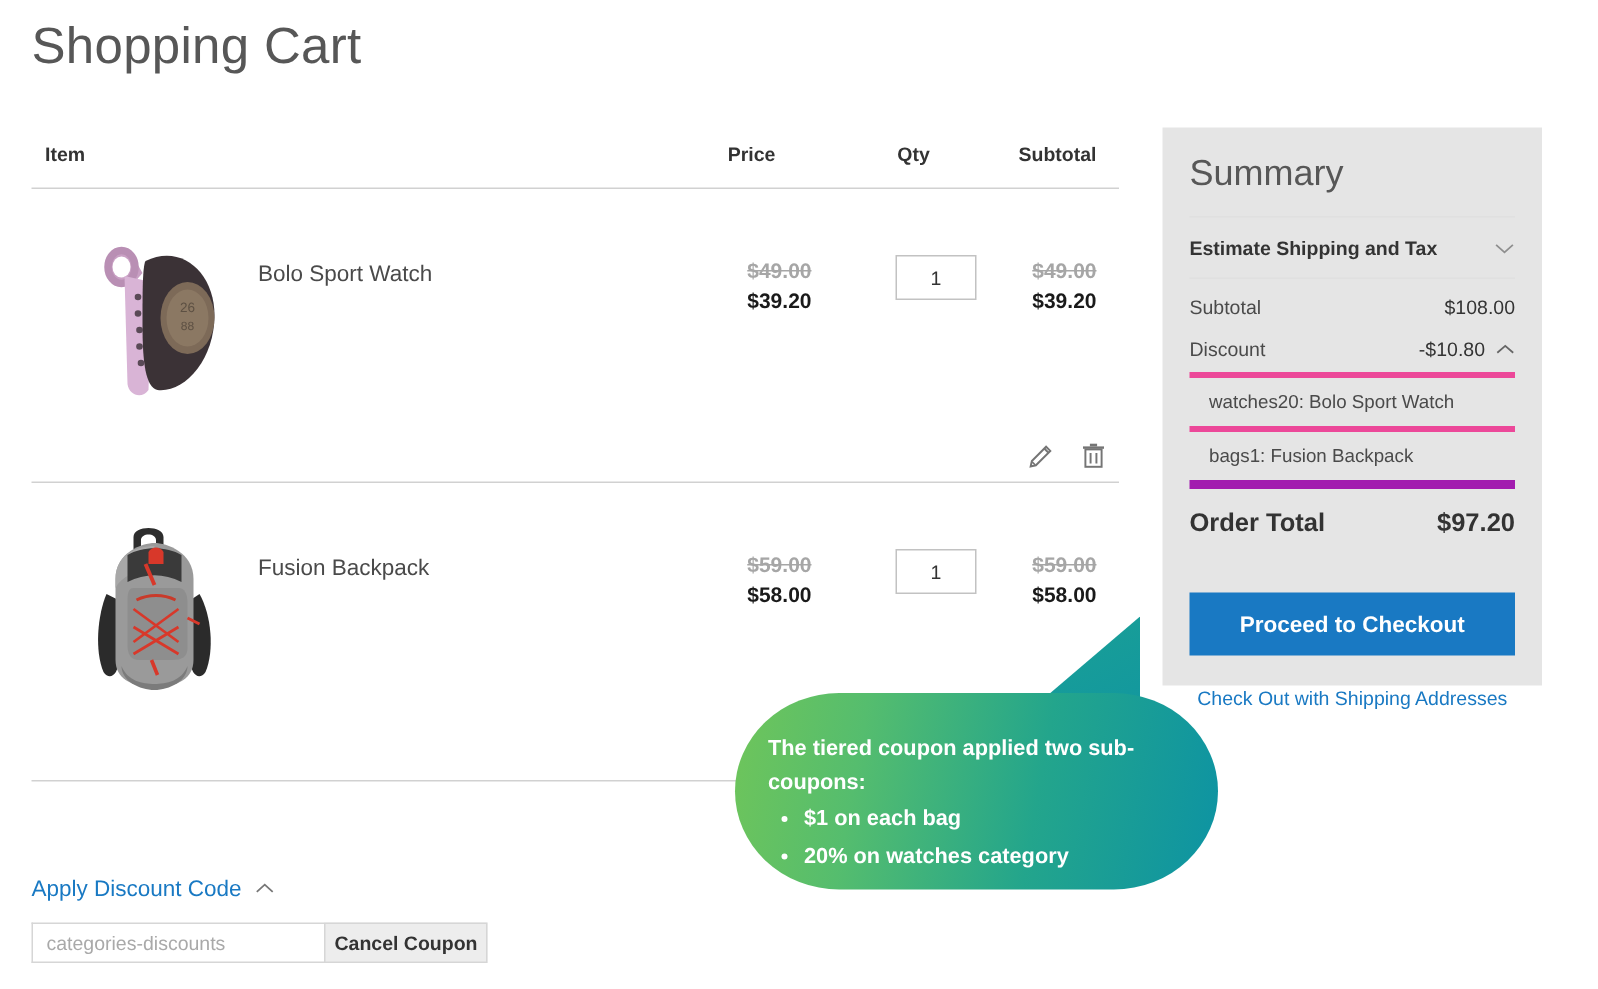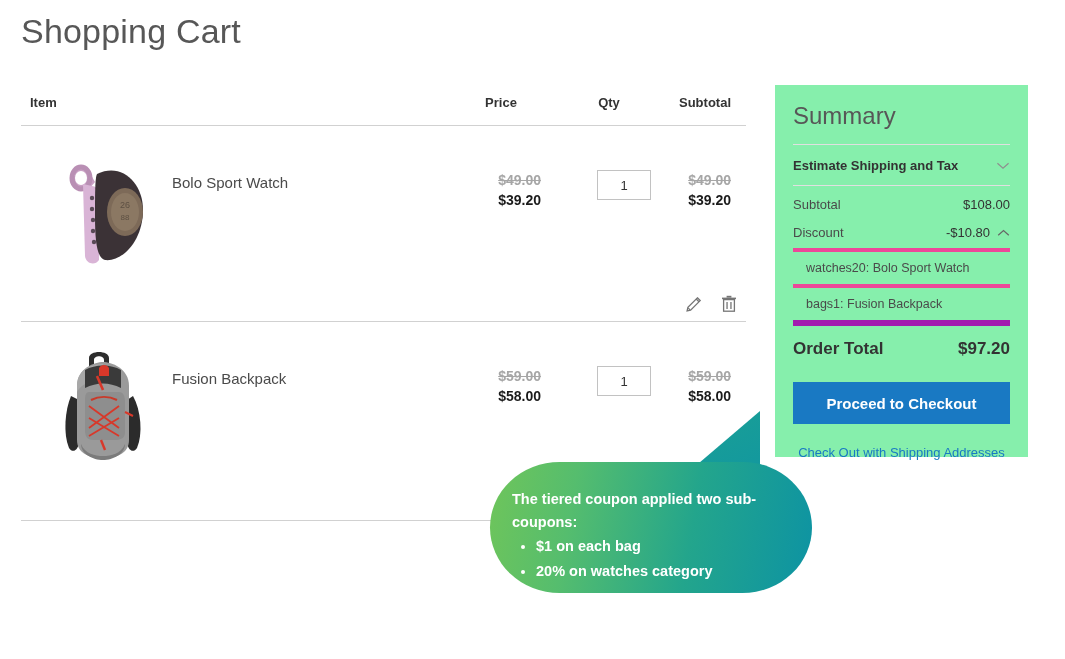--- a/index.html
+++ b/index.html
@@ -163,21 +163,21 @@
     cursor: pointer;
     font-family: "Liberation Sans", sans-serif;
     white-space: nowrap;
   }
 
   
   .summary {
     position: absolute;
     left: 775px; top: 85px;
     width: 253px;
-    background: #86efac;
+    background: #e5e5e5;
     padding: 0 18px;
     height: 372px;
   }
   .summary-title {
     font-size: 24px;
     font-weight: 300;
     color: #575757;
     padding: 17px 0 14px;
     white-space: nowrap;
   }
@@ -243,21 +243,21 @@
     display: block;
     width: 100%;
     height: 42px;
     background: #1979c3;
     border: none;
     color: #ffffff;
     font-size: 15px;
     font-weight: bold;
     cursor: pointer;
     font-family: "Liberation Sans", sans-serif;
-    margin-top: 8px;
+    margin-top: 21px;
   }
   .multi-address {
     display: block;
     text-align: center;
     margin-top: 21px;
     font-size: 13px;
     color: #1979c3;
     cursor: pointer;
     white-space: nowrap;
   }
@@ -398,20 +398,34 @@
 
       <input class="qty-input" type="text" value="1" style="">
 
       <div class="cell-sub">
         <span class="old-price">$59.00</span>
         <span class="new-price">$58.00</span>
       </div>
     </div>
   </div>
 
+  <div class="discount-block">
+    <div class="discount-toggle">
+      <span>Apply Discount Code</span>
+      <span>
+        <svg width="13" height="9" viewBox="0 0 13 9">
+          <path d="M1.2 6.6 L6.5 1.8 L11.8 6.6" fill="none" stroke="#777777" stroke-width="1.2"></path>
+        </svg>
+      </span>
+    </div>
+    <div class="coupon-form">
+      <input class="coupon-input" type="text" placeholder="categories-discounts" style="">
+      <button class="coupon-btn">Cancel Coupon</button>
+    </div>
+  </div>
 
   <div class="summary">
     <div class="summary-title">Summary</div>
     <div class="sum-divider"></div>
 
     <div class="estimate-row">
       <span class="estimate-label">Estimate Shipping and Tax</span>
       <span>
         <svg width="14" height="9" viewBox="0 0 14 9">
           <path d="M1.4 2.2 L7 7.2 L12.6 2.2" fill="none" stroke="#8f8f8f" stroke-width="1.2"></path>

